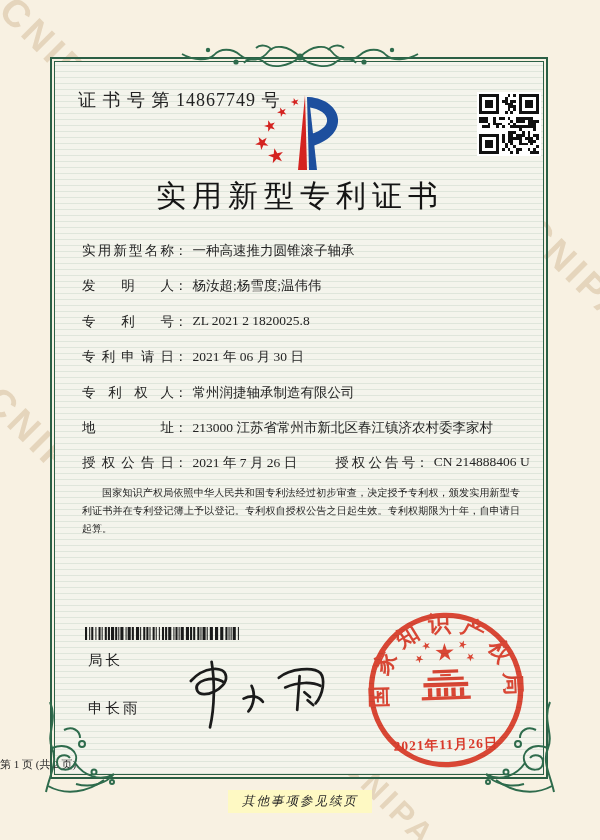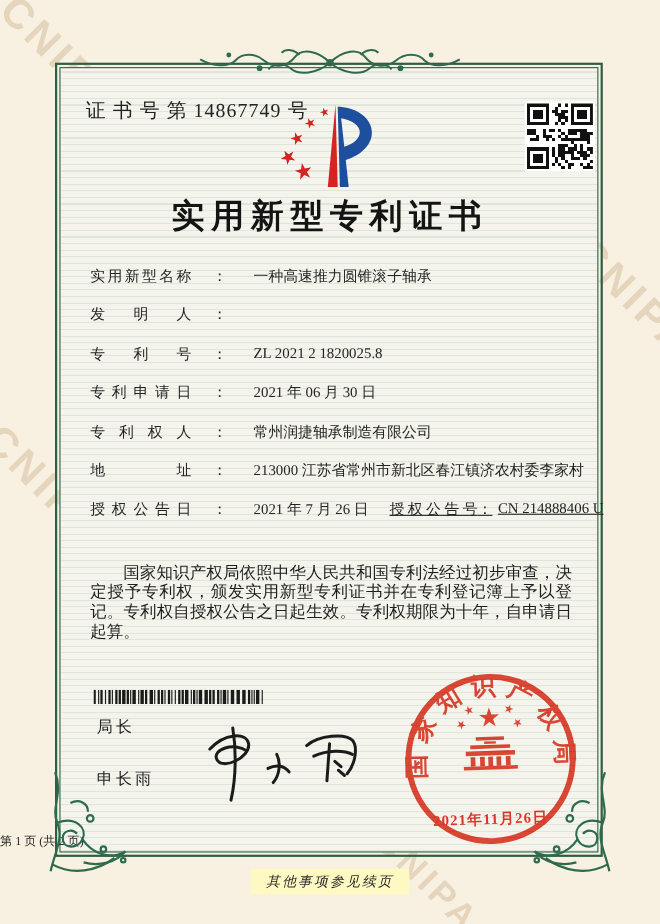--- a/index.html
+++ b/index.html
@@ -31,32 +31,32 @@
   .corner-left{left:42px;top:700px;}
   .corner-right{left:454px;top:700px;transform:scaleX(-1);}
 
   .cert-no{position:absolute;left:78px;top:88px;font-size:18px;letter-spacing:1px;color:#222;z-index:3;}
 
   .logo{position:absolute;left:243px;top:90px;width:114px;height:82px;z-index:3;}
   .qr{position:absolute;left:477px;top:92px;width:64px;height:64px;background:#fff;padding:2px;box-sizing:border-box;z-index:3;}
   .qr svg{width:100%;height:100%;display:block;}
 
   .title{position:absolute;left:0;top:176px;width:100%;text-align:center;
-         font-size:30px;font-weight:bold;letter-spacing:6px;color:#141414;z-index:3;}
+         font-size:30px;font-weight:normal;letter-spacing:6px;color:#141414;z-index:3;}
 
   .rows{position:absolute;left:82px;top:242px;width:440px;z-index:3;}
-  .row{display:flex;height:35.4px;align-items:flex-start;font-size:13.5px;color:#242424;gap:19px;}
+  .row{display:flex;height:35.4px;align-items:flex-start;font-size:13.5px;color:#242424;}
   .row .lab{width:92px;flex:none;text-align:justify;text-align-last:justify;}
   .row .colon{flex:none;}
   .row .val{margin-left:5px;white-space:nowrap;text-align:right;}
-  .row .pair2{display:flex;text-decoration:underline;}
+  .row .pair2{display:flex;margin-left:38px;}
   .row .lab2{width:80px;flex:none;text-align:justify;text-align-last:justify;}
 
-  .paras{position:absolute;left:82px;top:484px;width:438px;font-size:15px;line-height:18px;
-         text-align:justify;color:#1e1e1e;z-index:3;margin-top:28px;}
+  .paras{position:absolute;left:82px;top:484px;width:438px;font-size:10px;line-height:18px;
+         text-align:justify;color:#1e1e1e;z-index:3;}
   .paras p{margin:0;text-indent:2em;}
 
   .barcode{position:absolute;left:85px;top:627px;width:156px;height:13px;z-index:3;}
   .barcode svg{width:100%;height:100%;display:block;}
 
   .sig-title{position:absolute;left:88px;top:651px;font-size:14.5px;letter-spacing:3px;color:#222;z-index:3;}
   .sig-name{position:absolute;left:88px;top:699px;font-size:14.5px;letter-spacing:3px;color:#222;z-index:3;font-family:Liberation Mono, monospace;}
   .signature{position:absolute;left:178px;top:656px;width:160px;height:78px;z-index:3;}
 
   .seal{position:absolute;left:366px;top:610px;width:160px;height:160px;z-index:4;
@@ -285,20 +285,21 @@
 
   <div class="rows">
     <div class="row">
       <span class="lab">实用新型名称</span>
         <span class="colon">：</span>
       <span class="val">一种高速推力圆锥滚子轴承</span>
     </div>
     <div class="row">
       <span class="lab">发明人</span>
         <span class="colon">：</span>
+      <span class="val">杨汝超;杨雪度;温伟伟</span>
     </div>
     <div class="row">
       <span class="lab">专利号</span>
         <span class="colon">：</span>
       <span class="val">ZL 2021 2 1820025.8</span>
     </div>
     <div class="row">
       <span class="lab">专利申请日</span>
         <span class="colon">：</span>
       <span class="val">2021 年 06 月 30 日</span>

